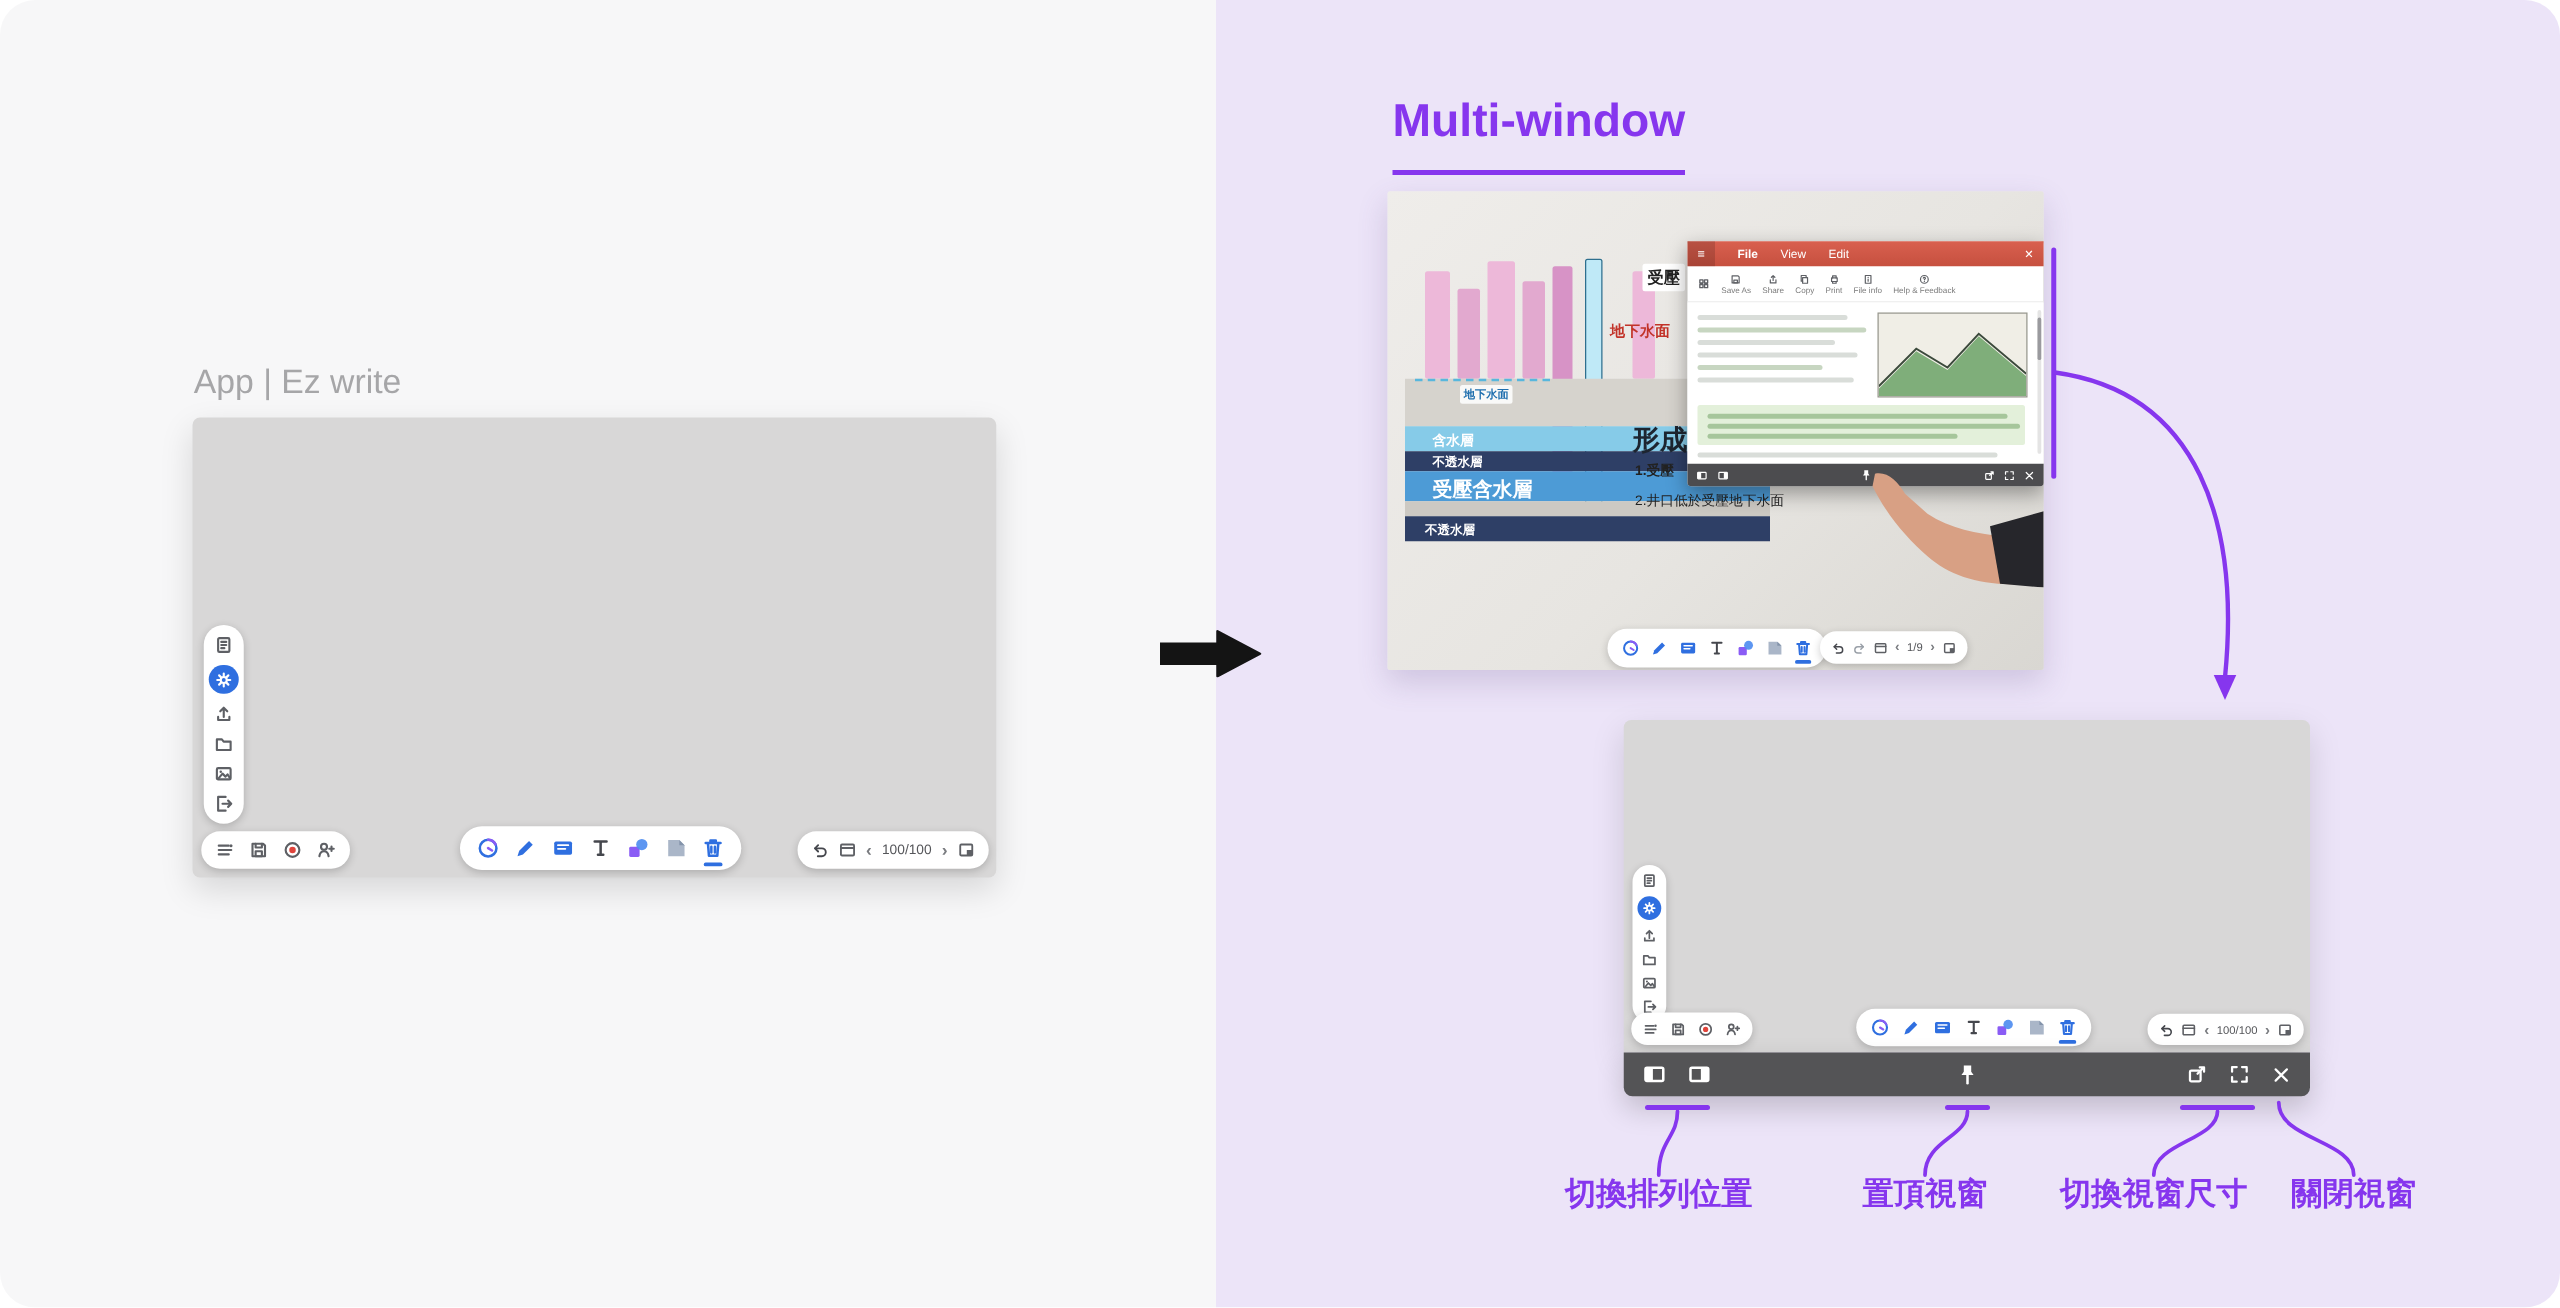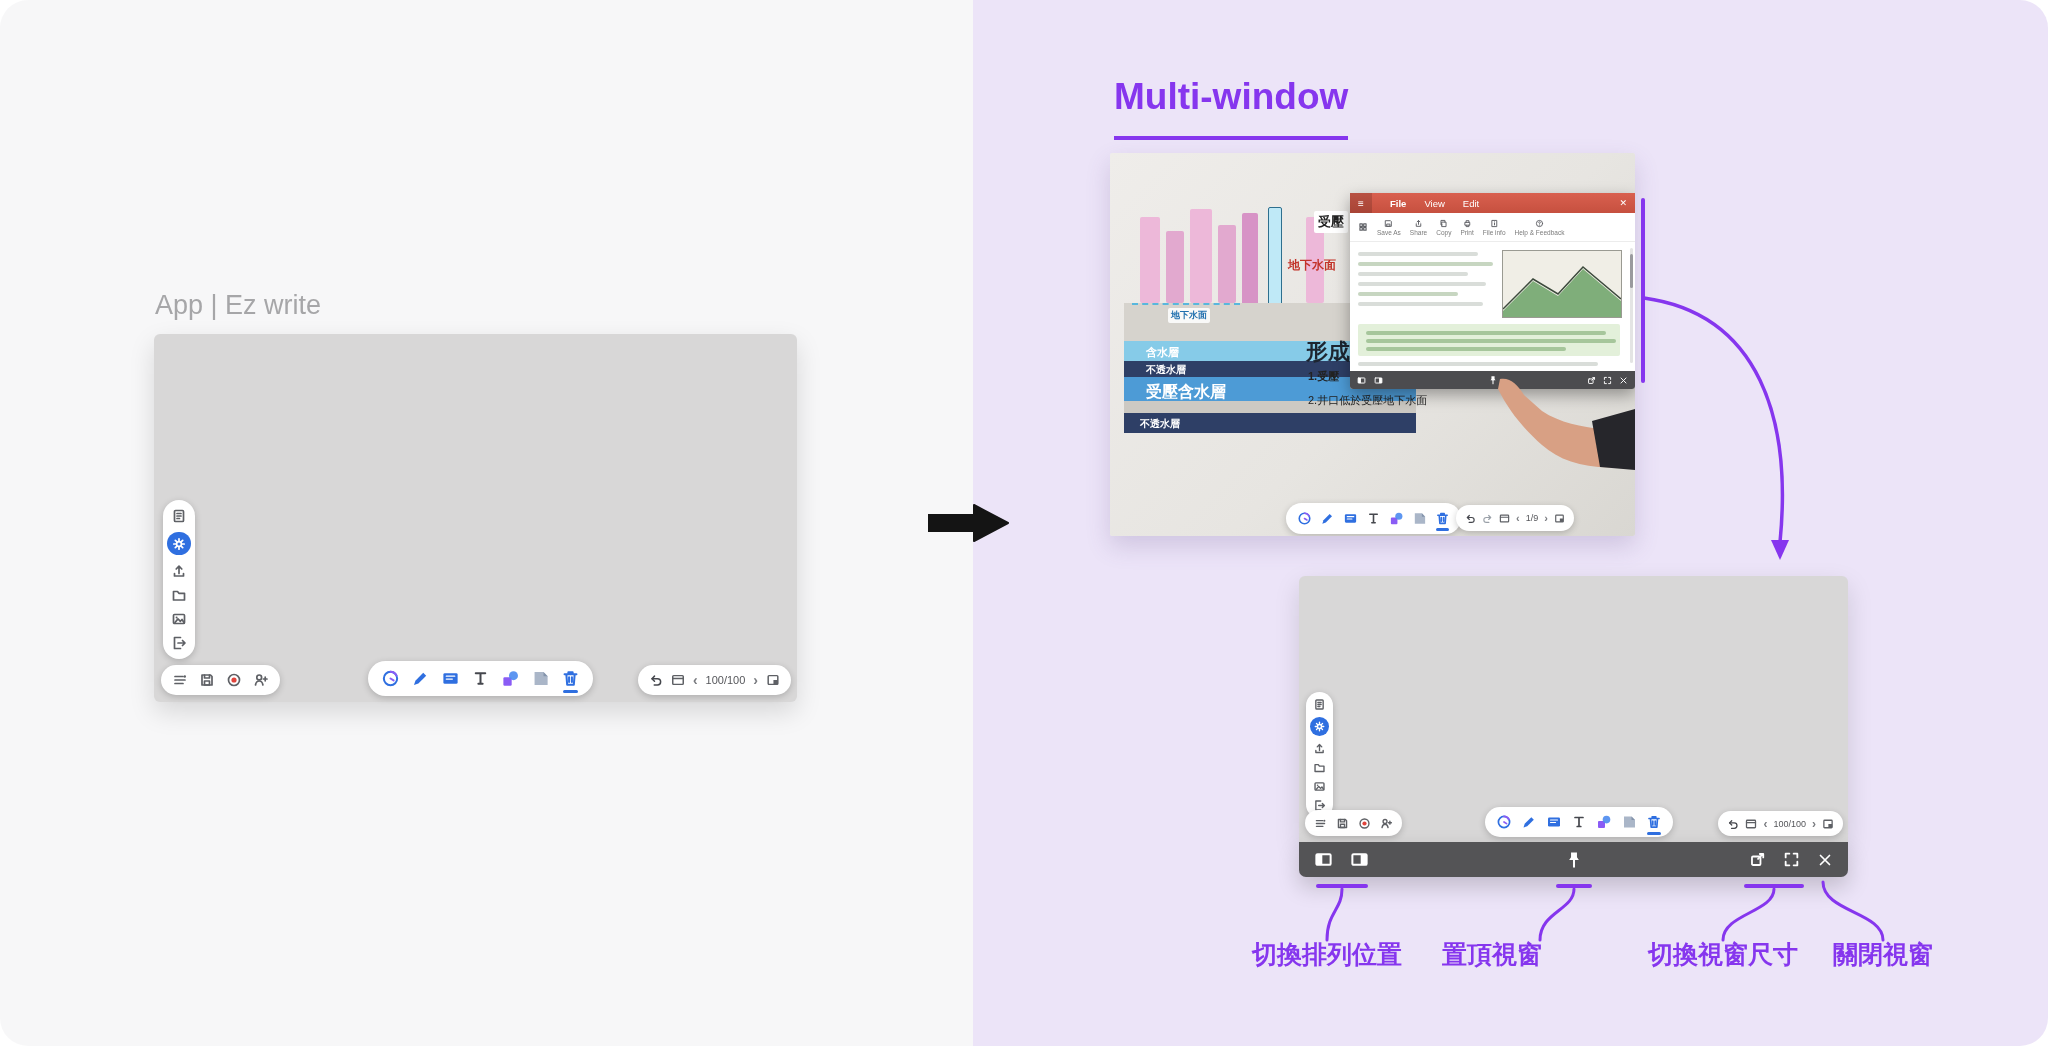--- a/index.html
+++ b/index.html
@@ -674,17 +674,17 @@
   <div class="underline-mark" style="left:1744px;top:884px;width:60px;"></div>
 
   <svg class="abs" style="left:1250px;top:870px;" width="700" height="80" viewBox="0 0 700 80">
     <path d="M92 19 C92 40 77 42 77 70" fill="none" stroke="#8636ee" stroke-width="3" stroke-linecap="round"></path>
     <path d="M324 19 C324 40 290 42 290 70" fill="none" stroke="#8636ee" stroke-width="3" stroke-linecap="round"></path>
     <path d="M524 19 C524 42 473 44 473 70" fill="none" stroke="#8636ee" stroke-width="3" stroke-linecap="round"></path>
     <path d="M573 12 C573 42 633 42 633 70" fill="none" stroke="#8636ee" stroke-width="3" stroke-linecap="round"></path>
   </svg>
 
   <div class="dock-label" style="left:1327px;">切換排列位置</div>
-  <div class="dock-label" style="left:1492px;">置頂視窗</div>
+  <div class="dock-label" style="left:1540px;">置頂視窗</div>
   <div class="dock-label" style="left:1723px;">切換視窗尺寸</div>
   <div class="dock-label" style="left:1883px;">關閉視窗</div>
 
 </div>
 
 </body></html>

